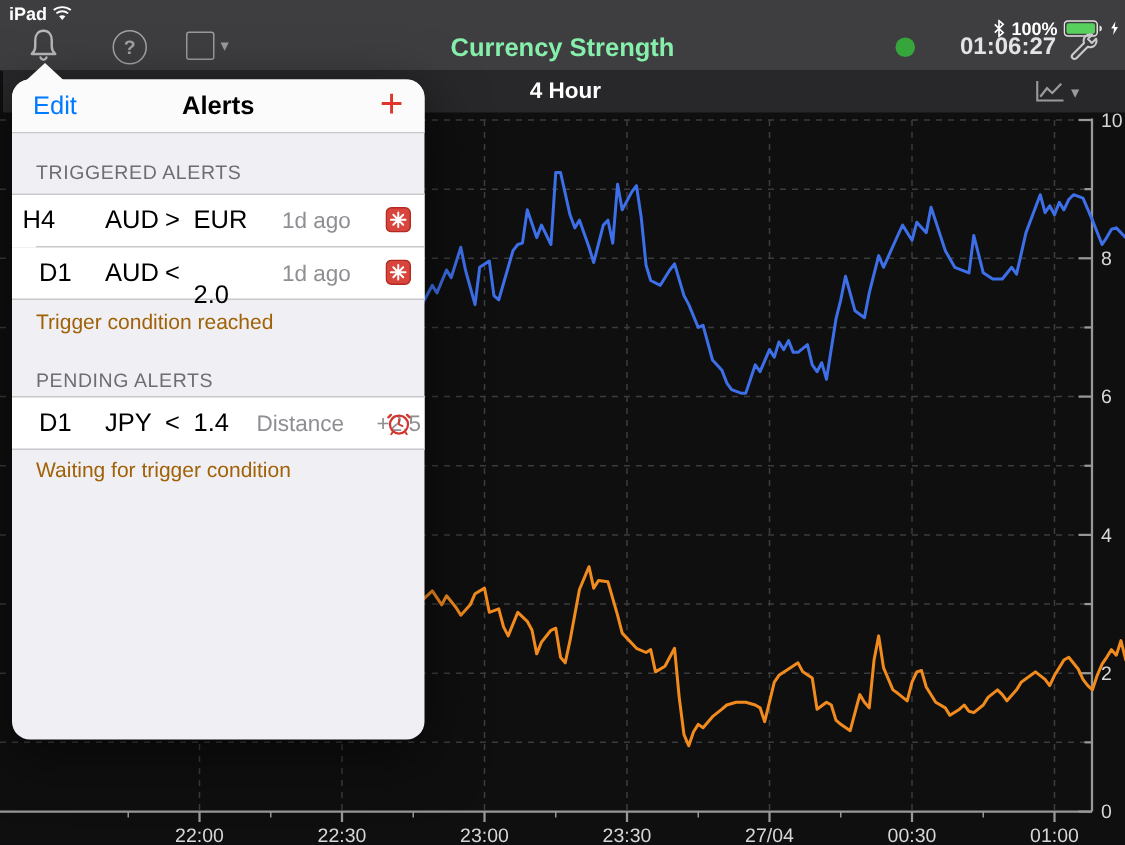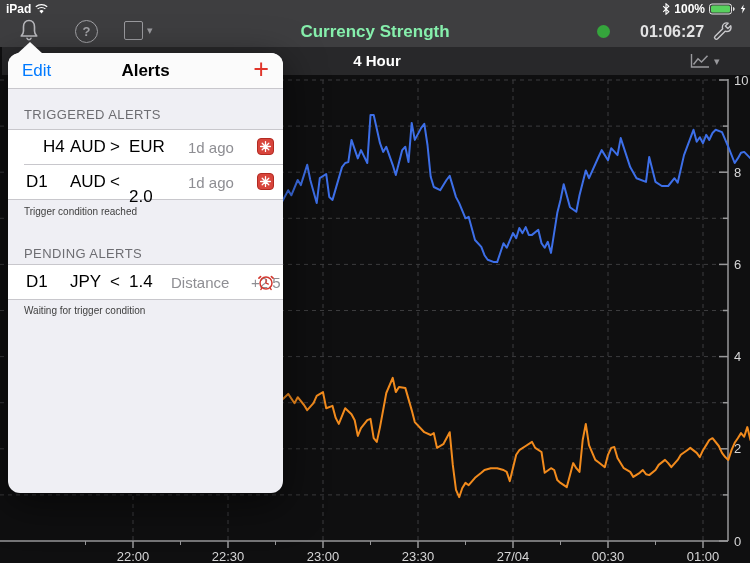--- a/index.html
+++ b/index.html
@@ -4,21 +4,21 @@
 <style>
   html,body{margin:0;padding:0;background:#0f0f10;}
   body{width:750px;height:563px;position:relative;overflow:hidden;
        font-family:"Liberation Sans","DejaVu Sans",sans-serif;
        -webkit-font-smoothing:antialiased;}
   
   #topbar{position:absolute;left:0;top:0;width:750px;height:47px;background:#3e3e40;z-index:20;}
   #statusbar{position:absolute;left:0;top:0;width:750px;height:19px;color:#fff;font-size:12px;font-weight:bold;}
   #status-left{position:absolute;left:6px;top:2px;display:flex;align-items:center;gap:4px;}
   #status-time{position:absolute;left:0;right:0;top:2px;text-align:center;}
-  #status-right{position:absolute;right:4px;top:2px;display:flex;align-items:center;gap:4px;}
+  #status-right{position:absolute;right:4px;top:12px;display:flex;align-items:center;gap:4px;}
   #toolbar-row{position:absolute;left:0;top:17px;width:750px;height:30px;}
   .tb-icon{position:absolute;top:0;}
   #title{position:absolute;left:0;right:0;top:5px;text-align:center;color:#86efac;
          font-size:17px;font-weight:bold;}
   #help-icon{left:75px;top:3px;width:21px;height:21px;border:1.5px solid #a2a2a6;border-radius:50%;
              color:#a2a2a6;font-size:13px;font-weight:bold;text-align:center;line-height:21px;}
   #help-icon::after{content:"?";}
   #layout-icon{left:124px;top:4px;width:17px;height:17px;border:1.5px solid #9a9a9e;border-radius:2px;}
   .caret{color:#9a9a9e;font-size:11px;}
   #layout-caret{left:147px;top:7px;}
@@ -43,21 +43,21 @@
   #add-btn{position:absolute;right:14px;top:1px;color:#e0352b;font-size:27px;font-weight:300;}
   .section-label{position:absolute;left:16px;color:#6d6d72;font-size:13px;letter-spacing:.4px;}
   .group{position:absolute;left:0;width:275px;background:#fff;
          border-top:1px solid #c8c7cc;border-bottom:1px solid #c8c7cc;box-sizing:border-box;}
   .alert-row{position:relative;width:275px;height:34px;}
   .alert-row + .alert-row{border-top:1px solid #c8c7cc;margin-left:0;}
   .alert-row + .alert-row::before{content:"";position:absolute;left:0;top:-1px;width:16px;height:1px;background:#fff;}
   .cell{position:absolute;top:7px;color:#000;font-size:17px;}
   .meta{position:absolute;top:9px;color:#8e8e93;font-size:15px;}
   .row-icon{position:absolute;right:9px;top:8px;width:17px;height:17px;}
-  .footer-text{position:absolute;left:16px;color:#404040;font-size:10px;}
+  .footer-text{position:absolute;left:16px;color:#a16207;font-size:14px;}
 </style>
 </head>
 <body>
 
 <svg id="chart-svg" xmlns="http://www.w3.org/2000/svg">
     <line x1="0" y1="494.9" x2="728" y2="494.9" stroke="#3c3c3e" stroke-width="1" stroke-dasharray="4 4"></line>
     <line x1="0" y1="448.8" x2="728" y2="448.8" stroke="#3c3c3e" stroke-width="1" stroke-dasharray="4 4"></line>
     <line x1="0" y1="402.7" x2="728" y2="402.7" stroke="#3c3c3e" stroke-width="1" stroke-dasharray="4 4"></line>
     <line x1="0" y1="356.6" x2="728" y2="356.6" stroke="#3c3c3e" stroke-width="1" stroke-dasharray="4 4"></line>
     <line x1="0" y1="310.5" x2="728" y2="310.5" stroke="#3c3c3e" stroke-width="1" stroke-dasharray="4 4"></line>
@@ -174,21 +174,21 @@
   <div id="popover-arrow"></div>
   <div id="popover-header">
     <span id="edit-btn">Edit</span>
     <span id="popover-title">Alerts</span>
     <span id="add-btn">+</span>
   </div>
   <div id="popover-body">
       <div class="section-label" style="top: 54px;">TRIGGERED ALERTS</div>
       <div class="group" style="top: 76px;">
         <div class="alert-row">
-          <span class="cell" style="left: 35px;">H4</span>
+          <span class="cell" style="left: 7px;">H4</span>
           <span class="cell" style="left: 62px;">AUD</span>
           <span class="cell" style="left: 102px;">&gt;</span>
           <span class="cell" style="left: 121px;">EUR</span>
           <span class="meta" style="left: 180px;">1d ago</span>
           <span class="row-icon"><svg width="17" height="17" viewBox="0 0 17 17">
               <rect x="0.5" y="0.5" width="16" height="16" rx="3.5" fill="#d8453c" stroke="#b22b22"></rect>
               <g stroke="#fff" stroke-width="1.3" stroke-linecap="round">
                 <path d="M8.5 3.6 L8.5 13.4 M3.6 8.5 L13.4 8.5 M5.2 5.2 L11.8 11.8 M11.8 5.2 L5.2 11.8"></path>
               </g>
             </svg></span>

